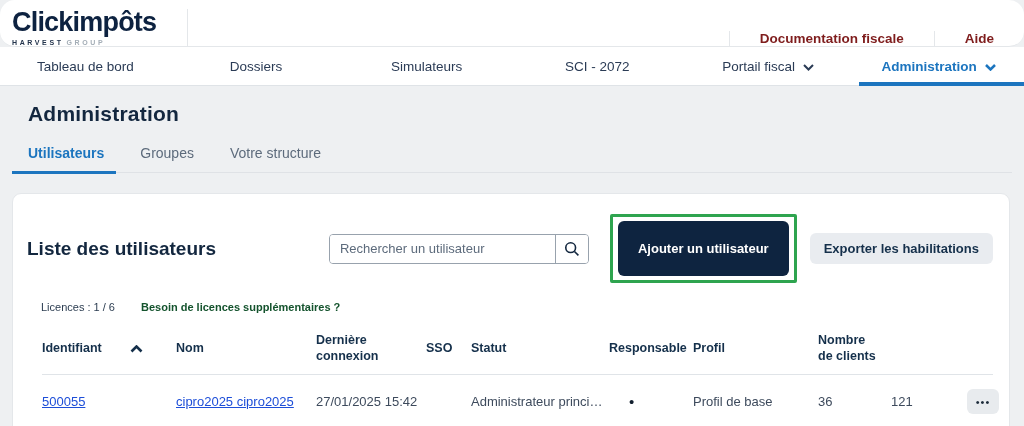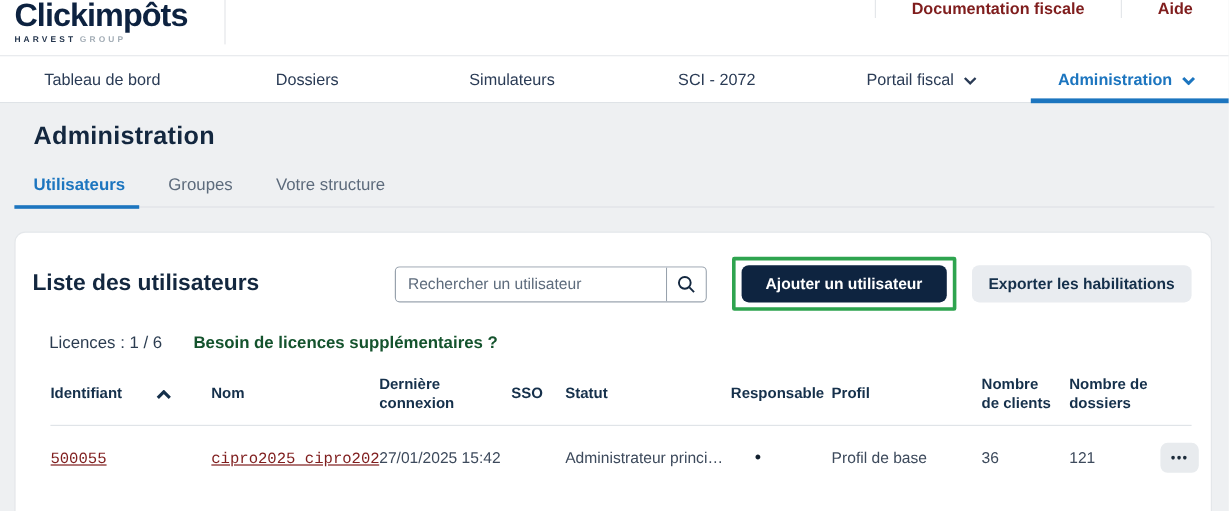--- a/index.html
+++ b/index.html
@@ -1,20 +1,20 @@
 <!DOCTYPE html>
 <html><head>
 <meta charset="utf-8">
 <style>
   * { margin:0; padding:0; box-sizing:border-box; }
   html,body { width:1024px; height:426px; overflow:hidden; }
   body { font-family:"Liberation Sans", sans-serif; background:#eef0f2; color:#13273f; }
 
   
-  .topbar { height:47px; display:flex; align-items:flex-start; background:#fff; border-bottom:1px solid #e4e7ea; }
+  .topbar { height:47px; display:flex; align-items:flex-end; background:#fff; border-bottom:1px solid #e4e7ea;border-radius:15px; }
   .logo-cell { width:188px; padding-left:12px; display:flex; flex-direction:column; justify-content:center; border-right:1px solid #e4e7ea; }
   .brand { font-size:27px; font-weight:800; color:#0d2240; letter-spacing:-0.8px; line-height:1; }
   .brand-sub { font-size:7px; letter-spacing:2.6px; margin-top:3px; font-weight:700; color:#23344c; }
   .brand-sub .grp { color:#a3adb6; margin-left:3px; font-weight:600; }
   .top-spacer { flex:1; }
   .top-cell { display:flex; align-items:center; padding:0 30px; border-left:1px solid #e4e7ea; font-size:13.5px; color:#7f1d1d; font-weight:600; cursor:pointer; }
   .avatar-cell { display:flex; align-items:center; justify-content:center; padding:0 25px; border-left:1px solid #e4e7ea; }
   .avatar { width:38px; height:38px; border:2px solid #52c5c9; border-radius:10px; color:#3fbdc2; font-weight:700; font-size:15px; display:flex; align-items:center; justify-content:center; cursor:pointer; background:#fff; }
 
   
@@ -36,36 +36,36 @@
   .card { margin:20px 14px 0 12px; background:#fff; border:1px solid #e4e7ea; border-radius:9px; padding:20px 16px 0 14px; height:300px; }
   .card-head { display:flex; align-items:center; }
   .card-title { font-size:19px; font-weight:800; color:#13273f; margin-right:auto; }
   .searchbox { display:flex; align-items:stretch; width:260px; height:30px; border:1px solid #98a2ad; border-radius:4px; background:#fff; overflow:hidden; }
   .searchbox input { flex:1; border:none; outline:none; padding:0 10px; font-size:13px; font-family:Liberation Sans, sans-serif; color:#3d4a5c; }
   .searchbox input::placeholder { color:#5d6b7c; }
   .search-sep { width:1px; background:#98a2ad; }
   .search-btn { width:32px; display:flex; align-items:center; justify-content:center; background:#fff; border:none; cursor:pointer; }
   .search-icon { width:16px; height:16px; stroke:#13273f; stroke-width:1.8; fill:none; }
   .annotation { border:3px solid #2ea44f; border-radius:2px; padding:4px 5px; margin-left:21px; display:flex; }
-  .btn-dark { background:#0e2440; color:#fff; border:none; border-radius:6px; padding:8px 20px; font-size:13px; font-weight:700; font-family:"Liberation Sans", sans-serif; cursor:pointer; white-space:nowrap; }
+  .btn-dark { background:#0e2440; color:#fff; border:none; border-radius:6px; padding:20px 20px; font-size:13px; font-weight:700; font-family:"Liberation Sans", sans-serif; cursor:pointer; white-space:nowrap; }
   .btn-light { background:#e9ecf0; color:#15304b; border:none; border-radius:6px; padding:8px 14px; font-size:13px; font-weight:700; font-family:"Liberation Sans", sans-serif; margin-left:13px; cursor:pointer; white-space:nowrap; }
 
-  .licenses { display:flex; align-items:flex-start; margin:18px 0 0 14px; font-size:14px; color:#2b3c50; }
+  .licenses { display:flex; align-items:flex-start; margin:18px 0 0 14px; font-size:11px; color:#2b3c50; }
   .licenses-link { margin-left:26px; color:#14532d; font-weight:600; cursor:pointer; }
 
   
   .table { margin:20px 0 0 15px; }
   .tgrid { display:grid; grid-template-columns:134px 140px 110px 45px 138px 84px 125px 73px 76px 1fr; align-items:center; }
   .thead { padding-bottom:10px; border-bottom:1px solid #e0e4e8; }
   .th { font-size:12.5px; font-weight:700; color:#15304b; line-height:1.25; padding-right:8px; }
   .th-first { display:flex; align-items:center; }
   .sort-icon { width:13px; height:8px; stroke:#15304b; stroke-width:2.6; fill:none; margin-left:28px; }
   .trow { padding:14px 0; }
   .td { font-size:13px; color:#3d4a5c; padding-right:8px; white-space:nowrap; overflow:hidden; }
-  .td a { color:#7f1d1d; font-weight:500; text-decoration:underline; cursor:pointer;font-family:Liberation Mono, monospace; }
+  .td a { color:#1d4ed8; font-weight:500; text-decoration:underline; cursor:pointer; }
   .td-dot { padding-left:20px; font-size:15px; color:#111f2e; }
   .row-menu { width:32px; height:25px; background:#e8ebee; border:none; border-radius:6px; display:flex; align-items:center; justify-content:center; font-size:11px; letter-spacing:1px; color:#1c2b3a; justify-self:end; cursor:pointer; }
 </style>
 </head>
 <body>
 
 <header class="topbar">
   <div class="logo-cell">
     <div class="brand">Clickimpôts</div>
     <div class="brand-sub">
@@ -140,21 +140,20 @@
             <polyline points="1.5,6.5 6.5,1.5 11.5,6.5"></polyline>
           </svg>
       </div>
       <div class="th">Nom</div>
       <div class="th">Dernière connexion</div>
       <div class="th">SSO</div>
       <div class="th">Statut</div>
       <div class="th">Responsable</div>
       <div class="th">Profil</div>
       <div class="th">Nombre de clients</div>
-      <div class="th">Nombre de dossiers</div>
       <div class="th"></div>
     </div>
 
     <div class="tgrid trow">
       <div class="td"><a>500055</a></div>
       <div class="td"><a>cipro2025 cipro2025</a></div>
       <div class="td">27/01/2025 15:42</div>
       <div class="td"></div>
       <div class="td">Administrateur princi…</div>
       <div class="td td-dot">•</div>

